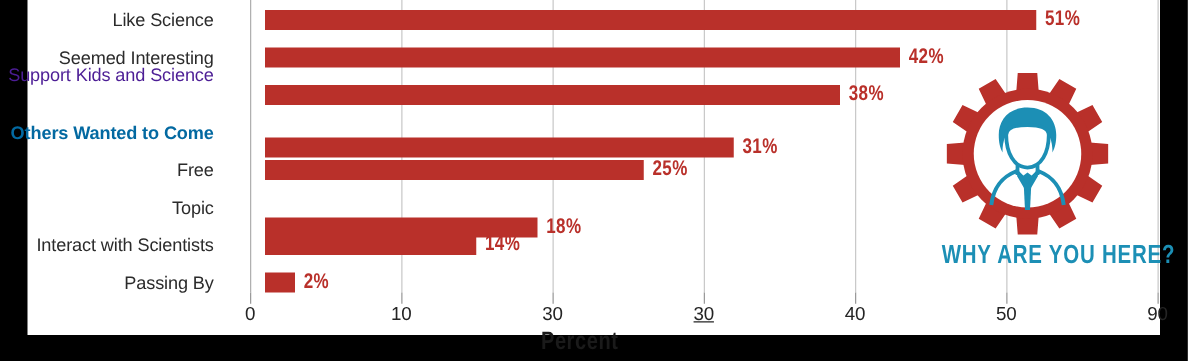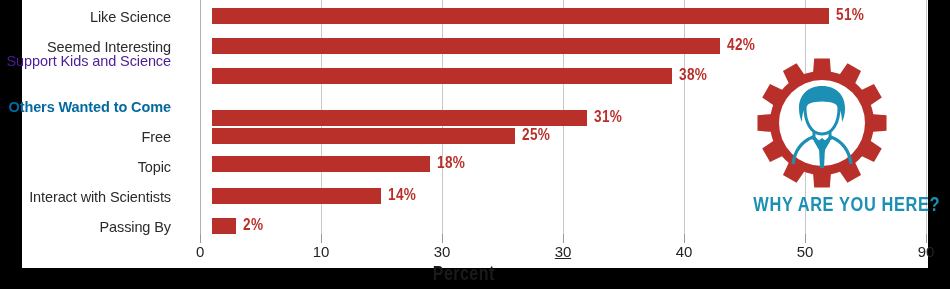--- a/index.html
+++ b/index.html
@@ -173,21 +173,21 @@
             <div class="bar-value" style="left: 466.8px; color: rgb(185, 48, 42);">38%</div>
           </div>
           <div class="bar-row" style="top: 110px; width: 726px;">
             <div class="bar" style="width: 375.1px; background: rgb(185, 48, 42);"></div>
             <div class="bar-value" style="left: 382.1px; color: rgb(185, 48, 42);">31%</div>
           </div>
           <div class="bar-row" style="top: 128px; width: 726px;">
             <div class="bar" style="width: 302.5px; background: rgb(185, 48, 42);"></div>
             <div class="bar-value" style="left: 309.5px; color: rgb(185, 48, 42);">25%</div>
           </div>
-          <div class="bar-row" style="top: 156px; width: 726px;">
+          <div class="bar-row" style="top: 174px; width: 726px;">
             <div class="bar" style="width: 217.8px; background: rgb(185, 48, 42);"></div>
             <div class="bar-value" style="left: 224.8px; color: rgb(185, 48, 42);">18%</div>
           </div>
           <div class="bar-row" style="top: 188px; width: 726px;">
             <div class="bar" style="width: 169.4px; background: rgb(185, 48, 42);"></div>
             <div class="bar-value" style="left: 176.4px; color: rgb(185, 48, 42);">14%</div>
           </div>
           <div class="bar-row" style="top: 218px; width: 726px;">
             <div class="bar" style="width: 24.2px; background: rgb(185, 48, 42);"></div>
             <div class="bar-value" style="left: 31.2px; color: rgb(185, 48, 42);">2%</div>

